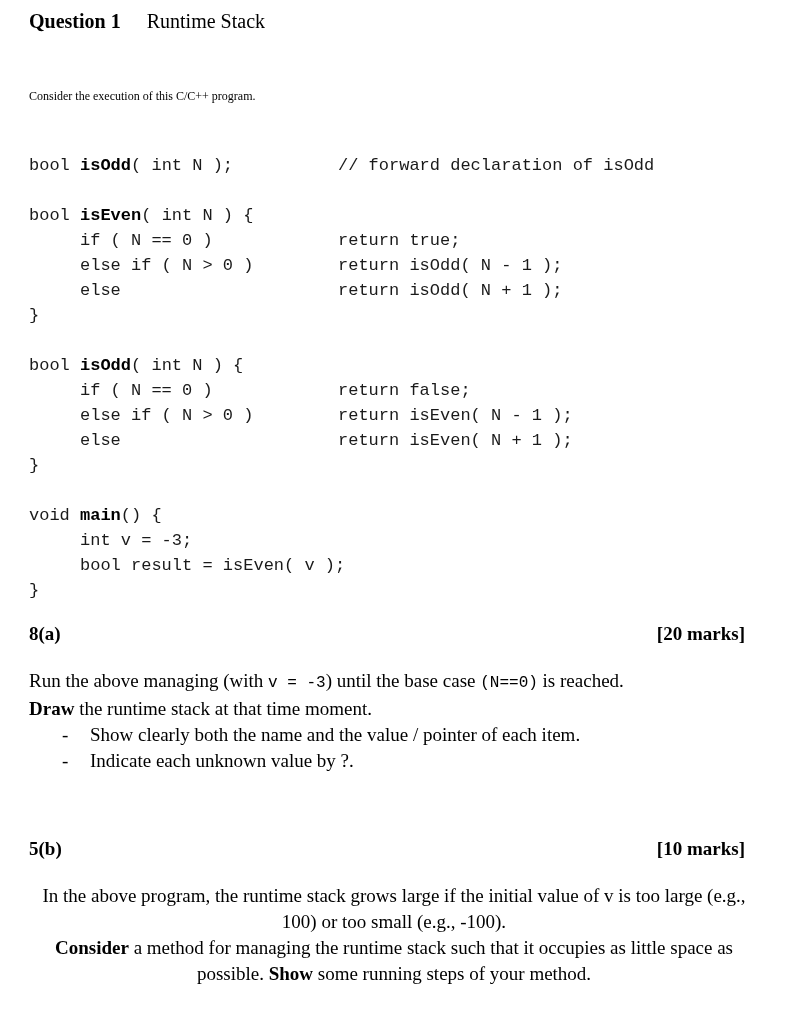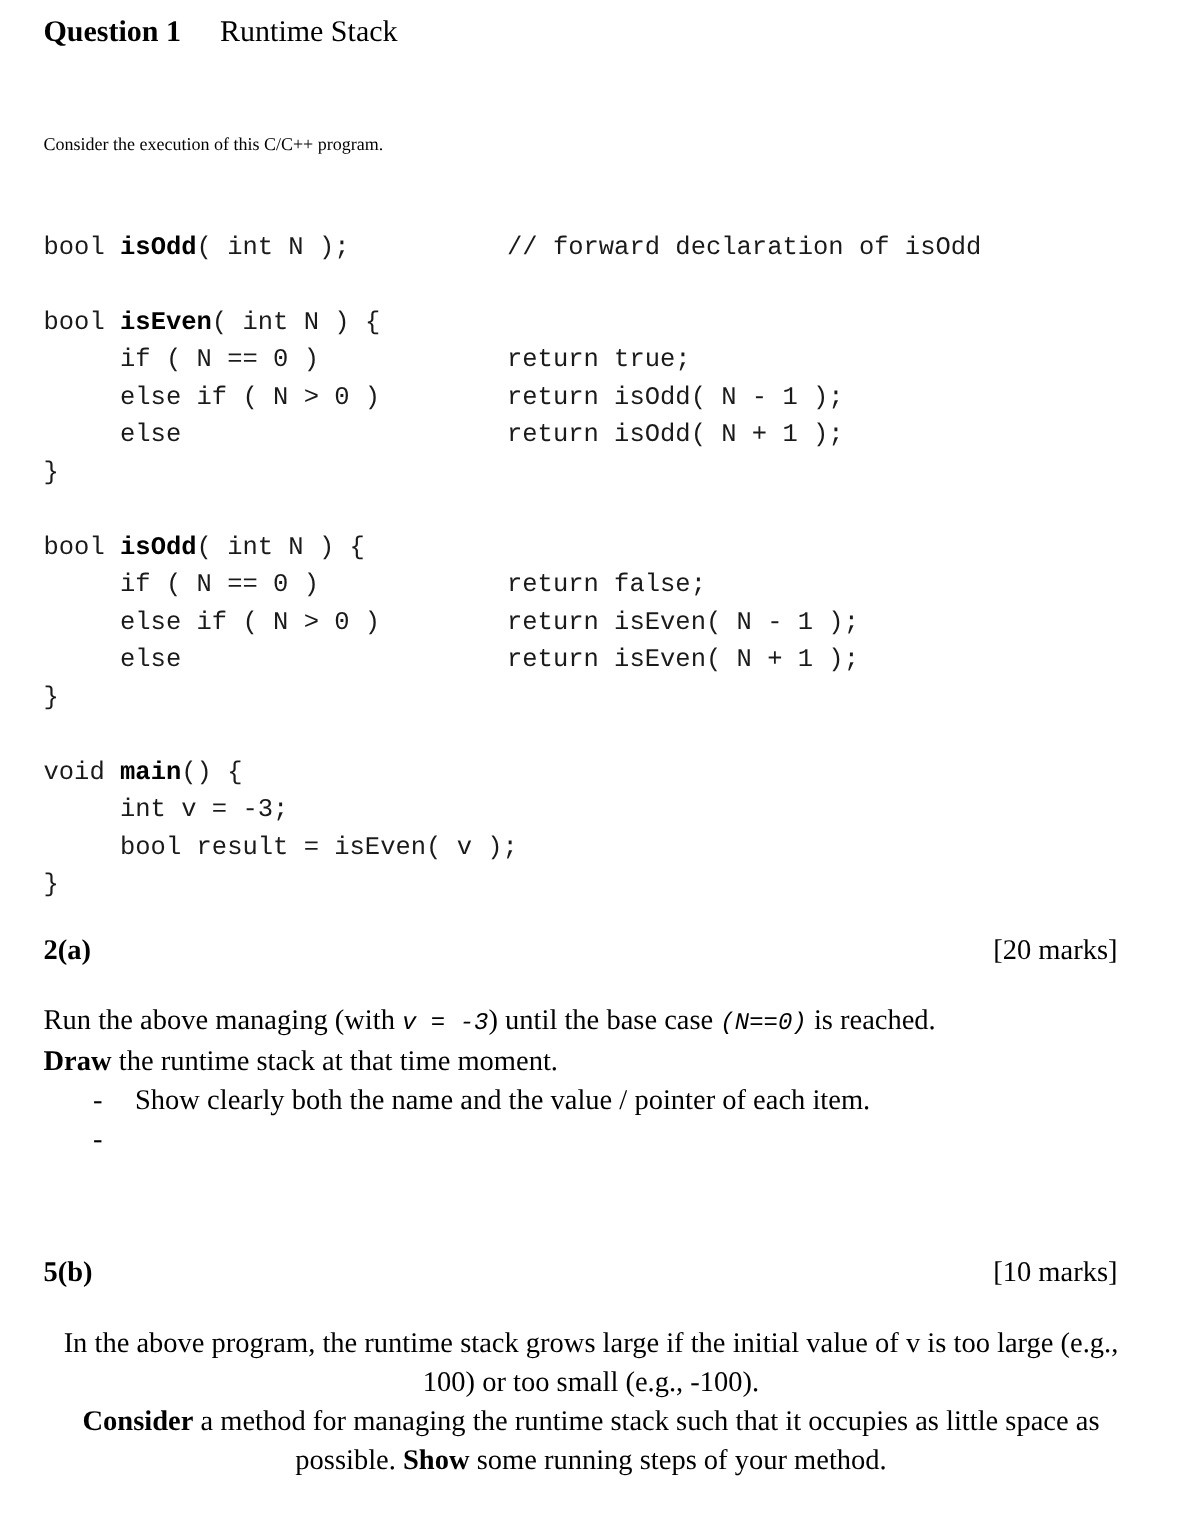--- a/index.html
+++ b/index.html
@@ -87,21 +87,21 @@
     left: 29px;
     width: 716px;
     font-size: 19px;
     line-height: 24px;
     font-weight: bold;
     display: flex;
     justify-content: space-between;
     align-items: baseline;
   }
   .part-head .marks {
-    font-weight: normal;
+    font-weight: bold;
   }
   #part-a-head { top: 622px; }
   #part-b-head { top: 837px; }
 
   
   .body-text {
     position: absolute;
     left: 29px;
     width: 730px;
     font-size: 19px;
@@ -111,21 +111,20 @@
   #part-b-body { top: 883px; text-align: center; }
 
   .body-text p {
     margin: 0;
     padding: 0;
   }
   .body-text b { font-weight: bold; }
   .mono {
     font-family: "Liberation Mono", "DejaVu Sans Mono", monospace;
     font-size: 16px;
-    font-style: italic;
   }
 
   
   ul.dash-list {
     list-style: none;
     margin: 0;
     padding: 0;
   }
   ul.dash-list li {
     position: relative;
@@ -145,34 +144,34 @@
 
   <div class="q-heading">
     <span class="q-label">Question 1</span><span class="q-title">Runtime Stack</span>
   </div>
 
   <div class="intro">Consider the execution of this C/C++ program.</div>
 
   <div class="code" id="code-block"><div class="line"><span>bool </span><b>isOdd</b><span>( int N );</span><span class="col2">// forward declaration of isOdd</span></div><div class="line blank"></div><div class="line"><span>bool </span><b>isEven</b><span>( int N ) {</span></div><div class="line"><span>     if ( N == 0 )</span><span class="col2">return true;</span></div><div class="line"><span>     else if ( N &gt; 0 )</span><span class="col2">return isOdd( N - 1 );</span></div><div class="line"><span>     else</span><span class="col2">return isOdd( N + 1 );</span></div><div class="line"><span>}</span></div><div class="line blank"></div><div class="line"><span>bool </span><b>isOdd</b><span>( int N ) {</span></div><div class="line"><span>     if ( N == 0 )</span><span class="col2">return false;</span></div><div class="line"><span>     else if ( N &gt; 0 )</span><span class="col2">return isEven( N - 1 );</span></div><div class="line"><span>     else</span><span class="col2">return isEven( N + 1 );</span></div><div class="line"><span>}</span></div><div class="line blank"></div><div class="line"><span>void </span><b>main</b><span>() {</span></div><div class="line"><span>     int v = -3;</span></div><div class="line"><span>     bool result = isEven( v );</span></div><div class="line"><span>}</span></div></div>
 
   <div class="part-head" id="part-a-head">
-    <span>2(a)</span>
+    <span>8(a)</span>
     <span class="marks">[20 marks]</span>
   </div>
 
   <div class="body-text" id="part-a-body">
     <p>
       <span>Run the above managing (with </span><span class="mono">v  =  -3</span><span>) until the base case </span><span class="mono">(N==0)</span><span> is reached.</span>
     </p>
     <p>
       <b>Draw</b><span> the runtime stack at that time moment.</span>
     </p>
     <ul class="dash-list" id="part-a-bullets">
         <li><span class="dash">-</span><span>Show clearly both the name and  the value / pointer of each item.</span></li>
-        <li><span class="dash">-</span></li>
+        <li><span class="dash">-</span><span>Indicate each unknown value by ?.</span></li>
       </ul>
   </div>
 
   <div class="part-head" id="part-b-head">
     <span>5(b)</span>
     <span class="marks">[10 marks]</span>
   </div>
 
   <div class="body-text" id="part-b-body">
     <p>In the above program, the runtime stack grows large if the initial value of v is too large (e.g., 100) or too small (e.g., -100).</p>

